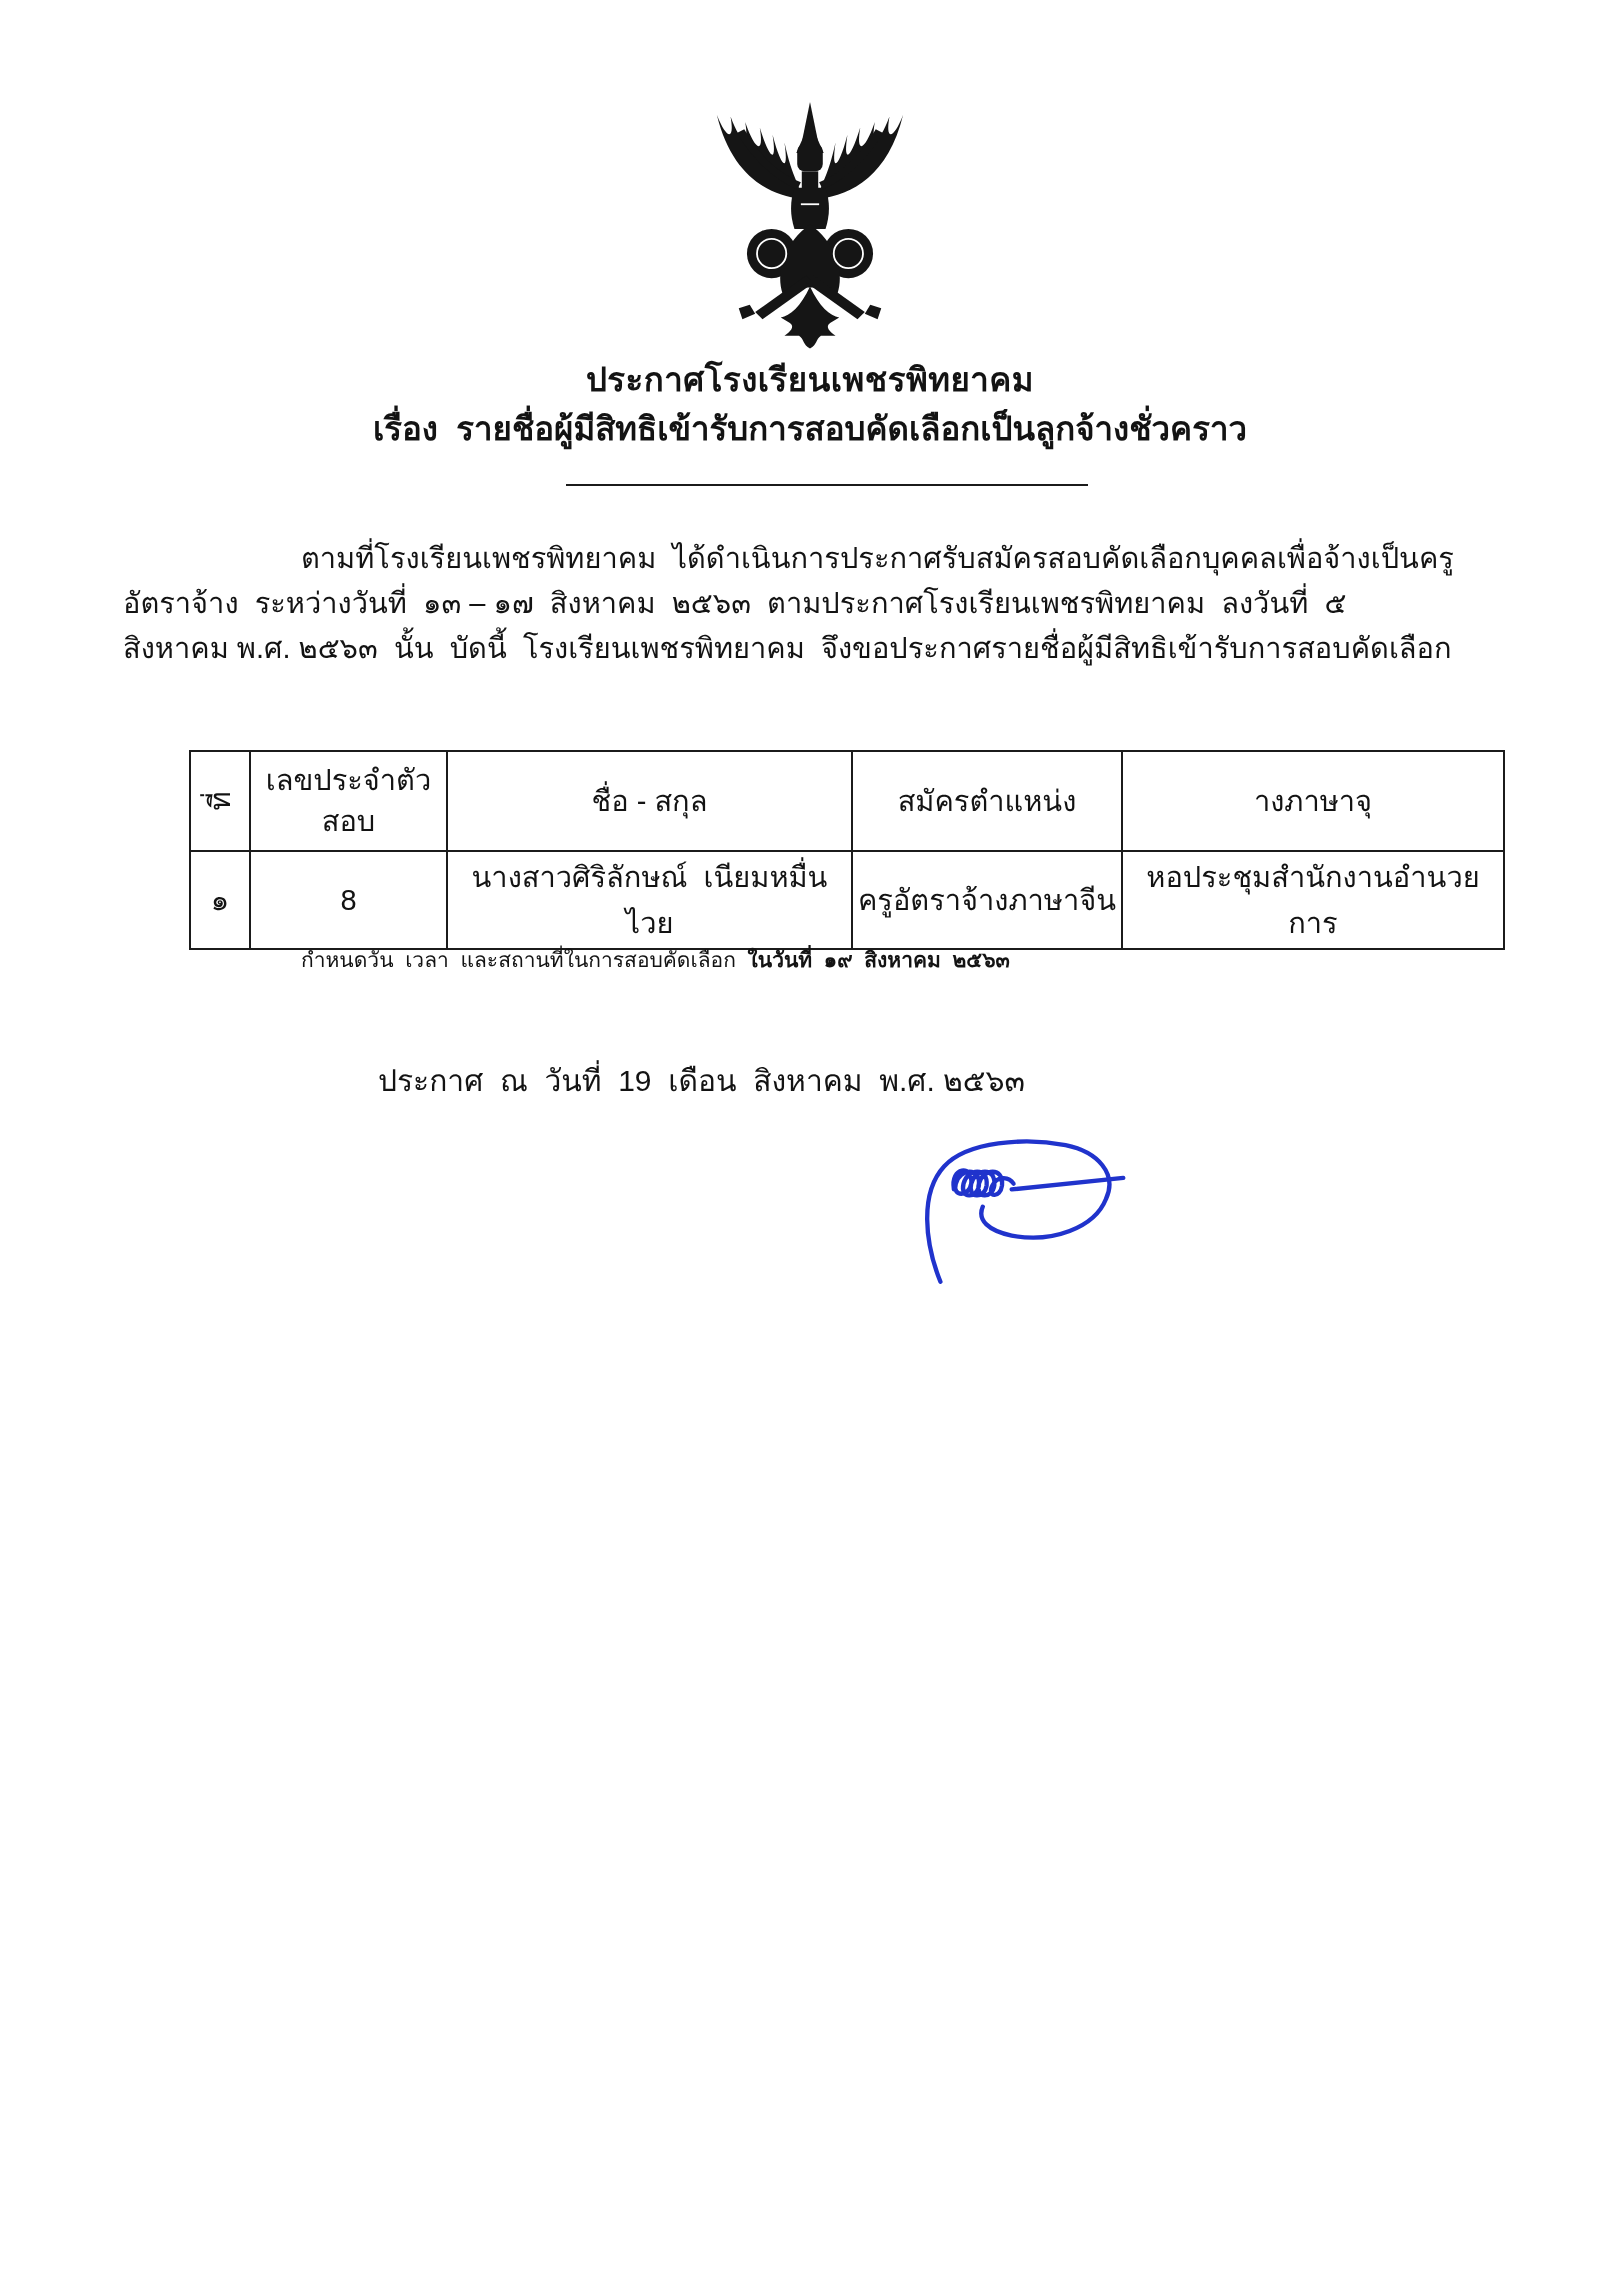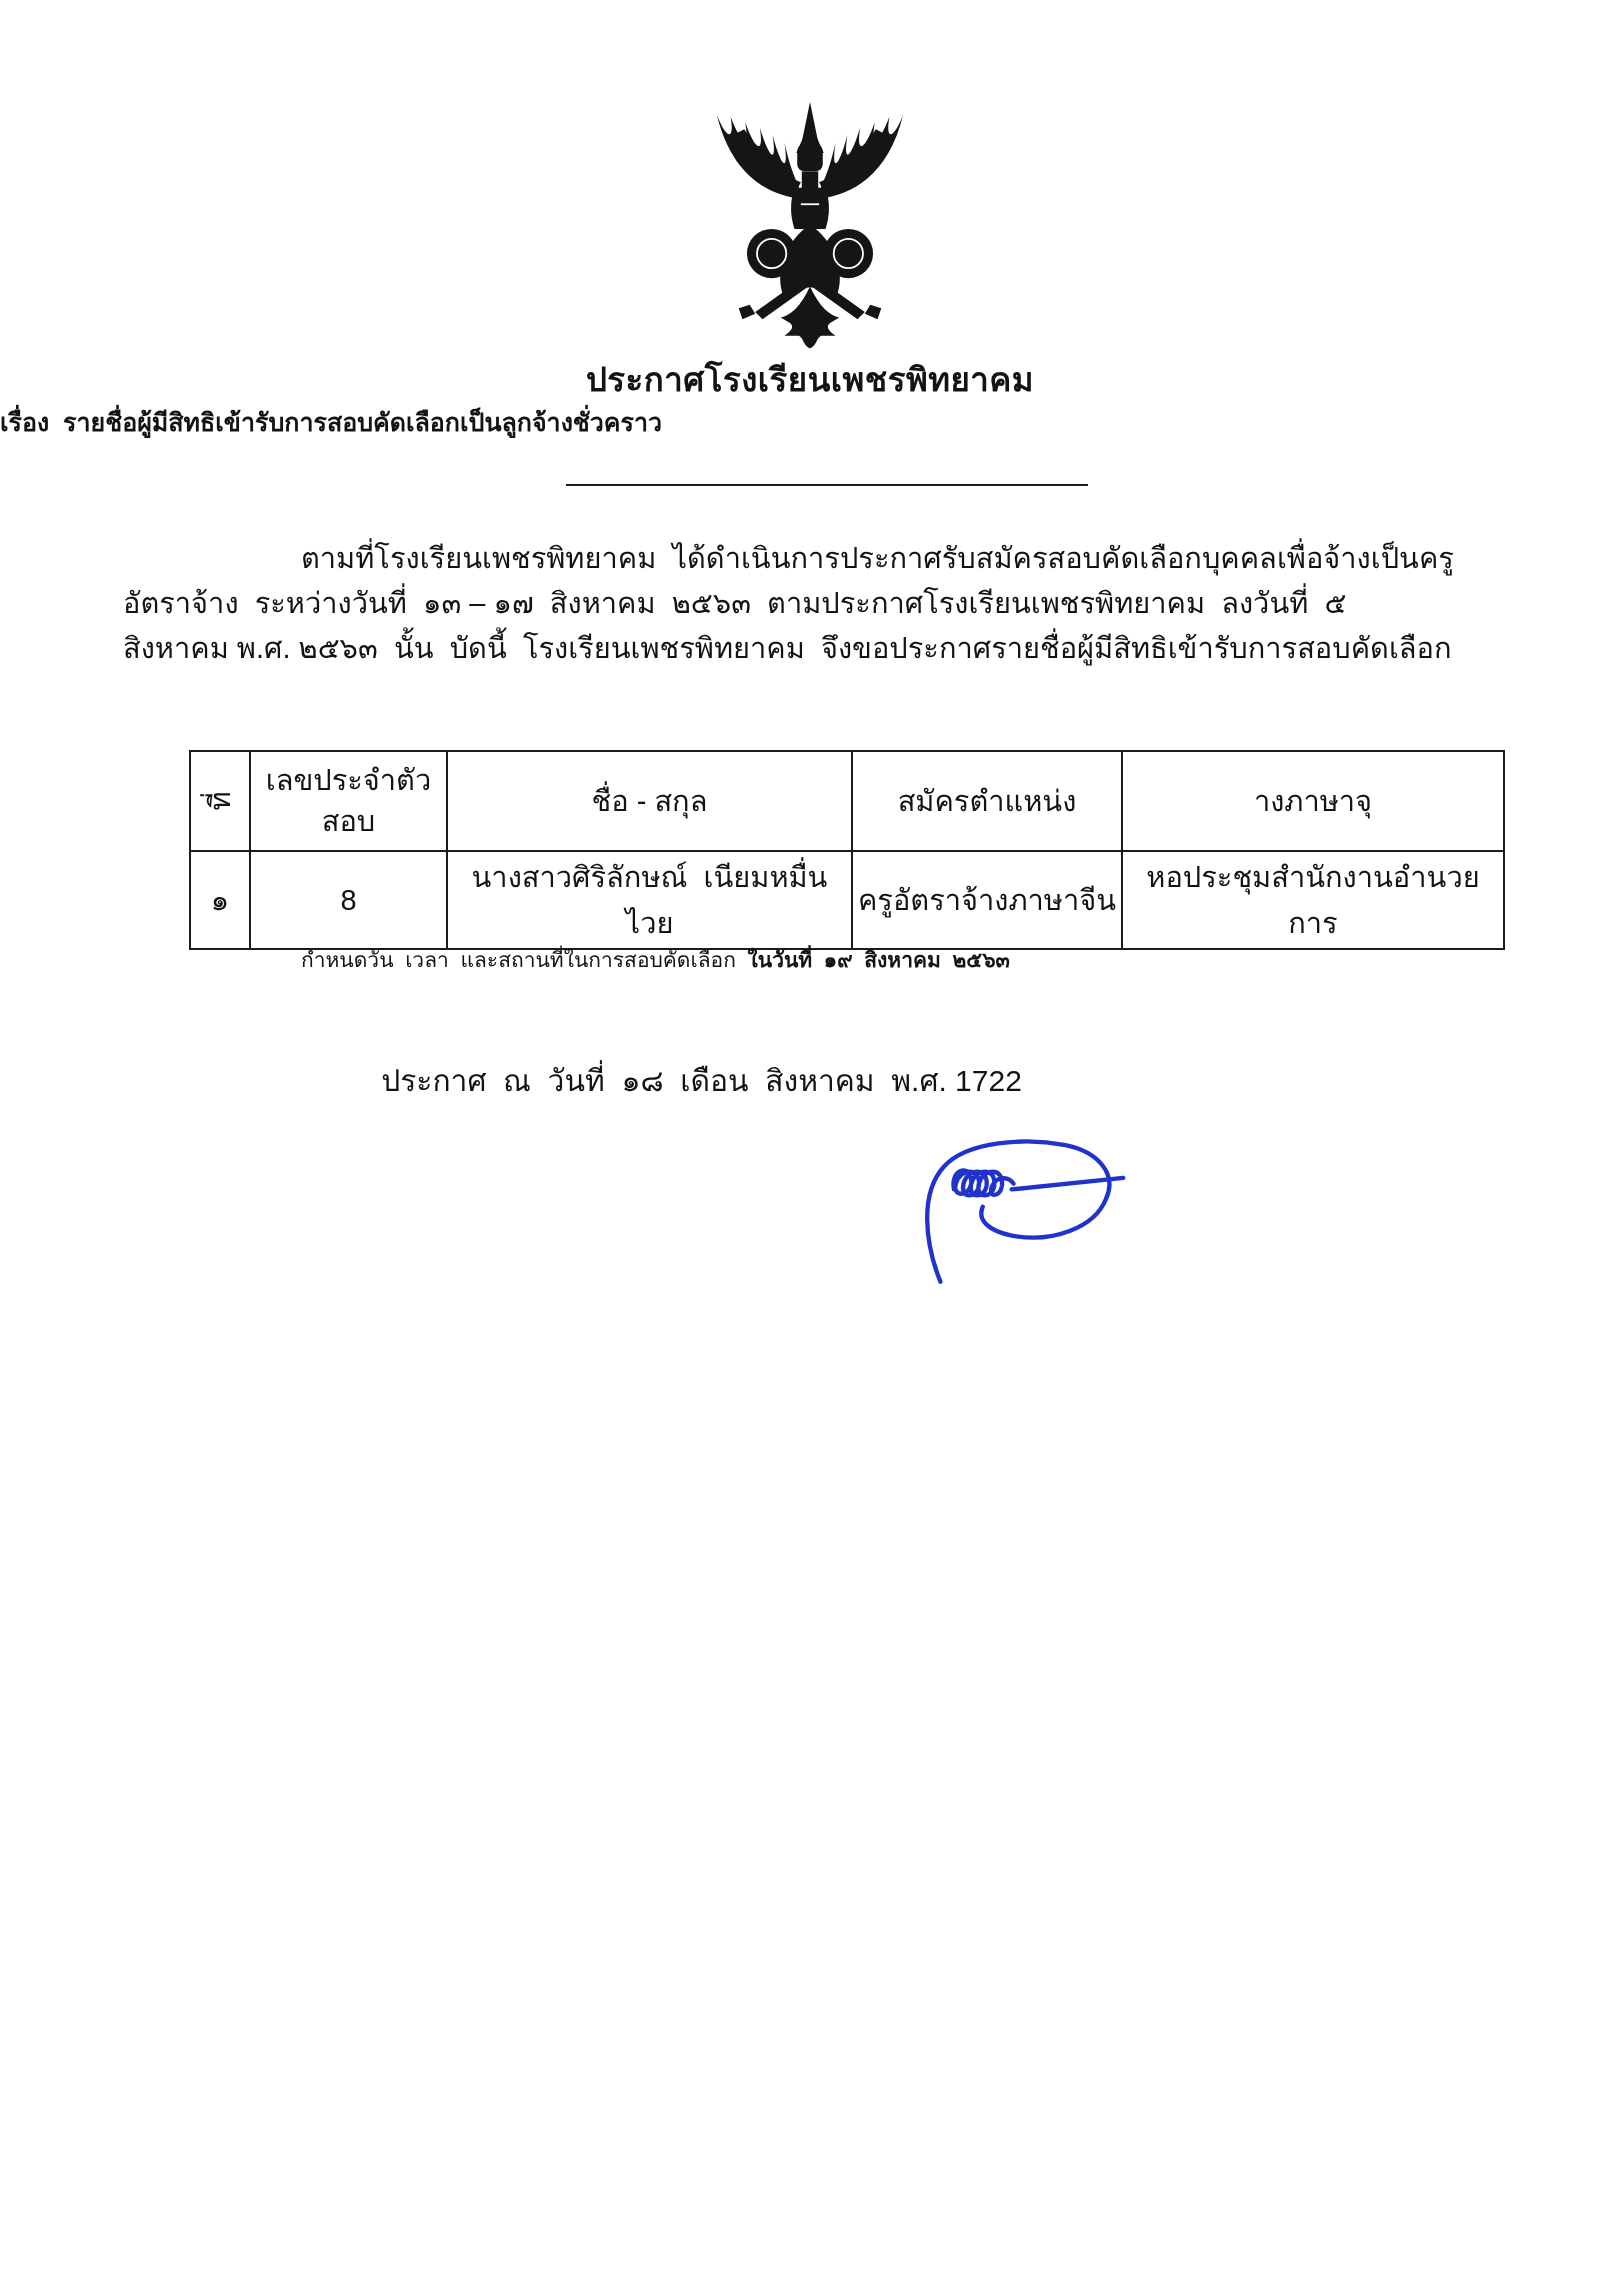--- a/index.html
+++ b/index.html
@@ -11,22 +11,22 @@
     position:relative;
     -webkit-font-smoothing:antialiased;
   }
   .page{position:absolute;left:0;top:0;width:1620px;height:1724px;background:#fff;overflow:hidden;}
   .t{white-space:pre-wrap;}
   
   .emblem{position:absolute;top:96px;left:50%;transform:translateX(-50%);}
   
   .title1{position:absolute;top:353px;left:0;width:1620px;text-align:center;
           font-size:33px;font-weight:bold;letter-spacing:0.5px;}
-  .title2{position:absolute;top:402px;left:0;width:1620px;text-align:left;
-          font-size:25px;font-weight:bold;}
+  .title2{position:absolute;top:402px;left:0;width:1620px;text-align:center;
+          font-size:33px;font-weight:bold;}
   .divider{position:absolute;top:484px;left:566px;width:522px;height:0;
            border-top:2.9px solid #1b1b1b;}
   
   .para1{position:absolute;top:536px;left:123px;width:1364px;
          font-size:29px;line-height:45px;}
   .para1 .line{white-space:pre-wrap;}
   .indent{padding-left:178px;}
   
   table.list{position:absolute;top:750px;left:189px;width:1313px;
              border-collapse:collapse;table-layout:fixed;font-size:29px;}
@@ -144,21 +144,21 @@
         <td class="t">ครูอัตราจ้างภาษาจีน</td>
         <td class="t">หอประชุมสำนักงานอำนวยการ</td>
       </tr>
     </tbody>
   </table>
 
   <div class="sched">
     <div class="line indent"><span class="t">กำหนดวัน  เวลา  และสถานที่ในการสอบคัดเลือก  </span><span class="b t">ในวันที่  ๑๙  สิงหาคม  ๒๕๖๓</span></div>
   </div>
 
-  <div class="announce t">ประกาศ  ณ  วันที่  ๑๘  เดือน  สิงหาคม  พ.ศ. 1722</div>
+  <div class="announce t">ประกาศ  ณ  วันที่  19  เดือน  สิงหาคม  พ.ศ. ๒๕๖๓</div>
 
   <div class="sigink">
     <svg width="231" height="155" viewBox="0 0 240 160" aria-hidden="true">
       <g fill="none" stroke="#2033cc" stroke-width="4.5" stroke-linecap="round" stroke-linejoin="round">
         <path d="M42,152 C26,112 20,60 46,32 C70,6 130,2 172,10 C206,17 226,40 214,66 C202,96 158,112 116,104 C92,99 80,88 86,74"></path>
         <path d="M56,56 C52,32 76,30 74,50 C72,64 54,64 58,50 C62,34 84,32 82,52 C80,66 62,66 66,50 C70,34 92,32 90,52 C88,66 70,66 74,50 C78,34 100,32 98,52 C96,66 78,66 82,50 C86,34 108,32 106,52 C104,66 90,64 96,52 C102,40 114,44 118,50"></path>
         <path d="M116,56 L232,44"></path>
       </g>
     </svg>
   </div>

